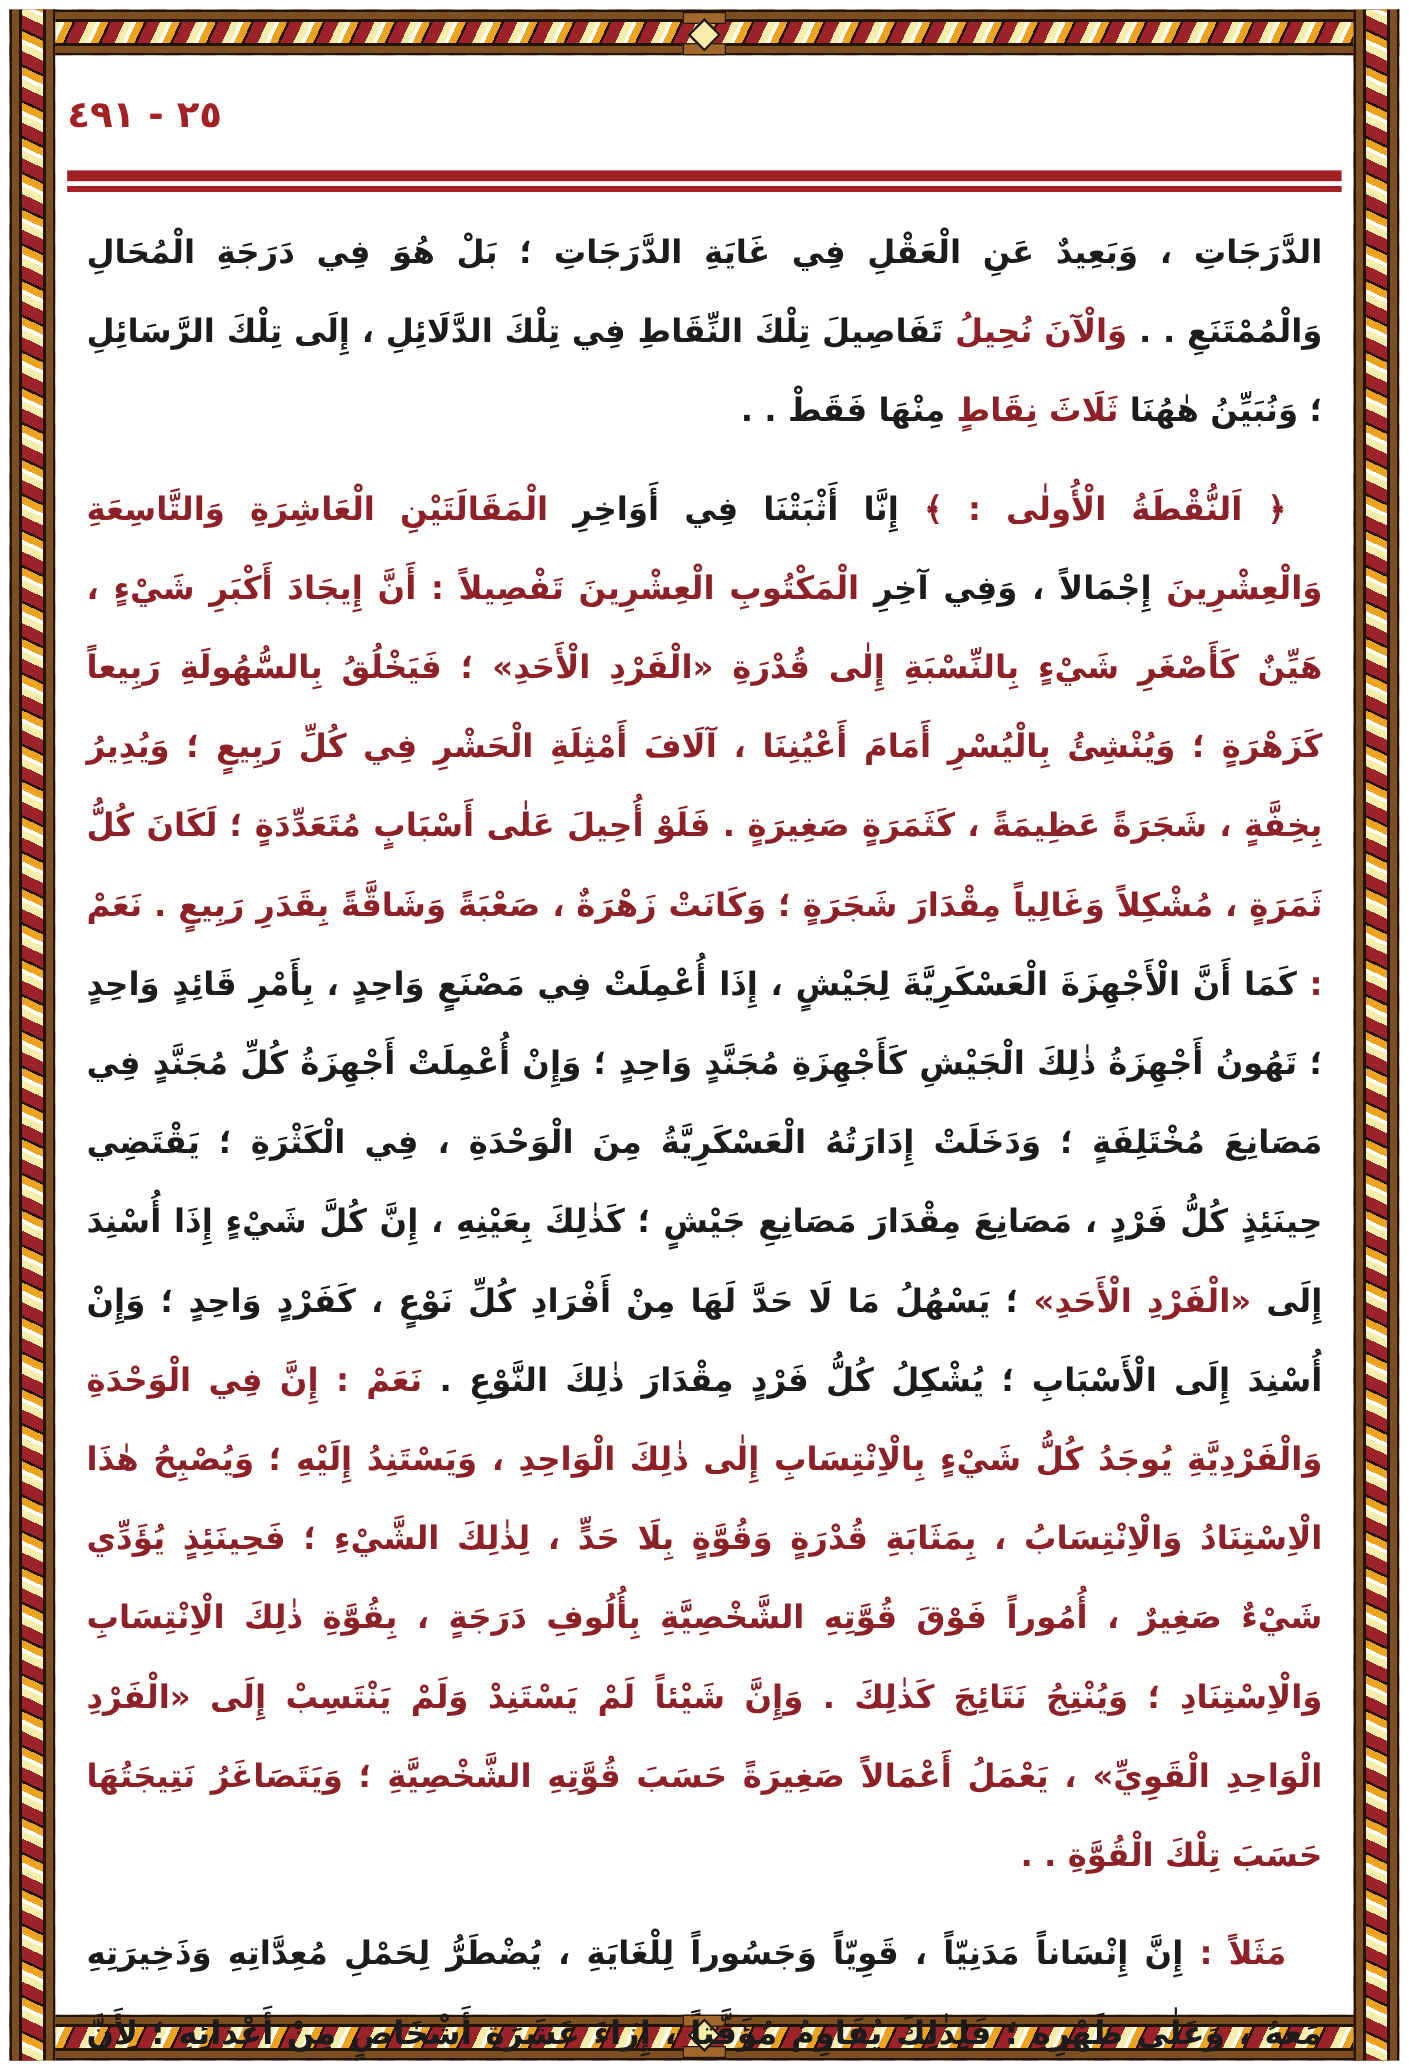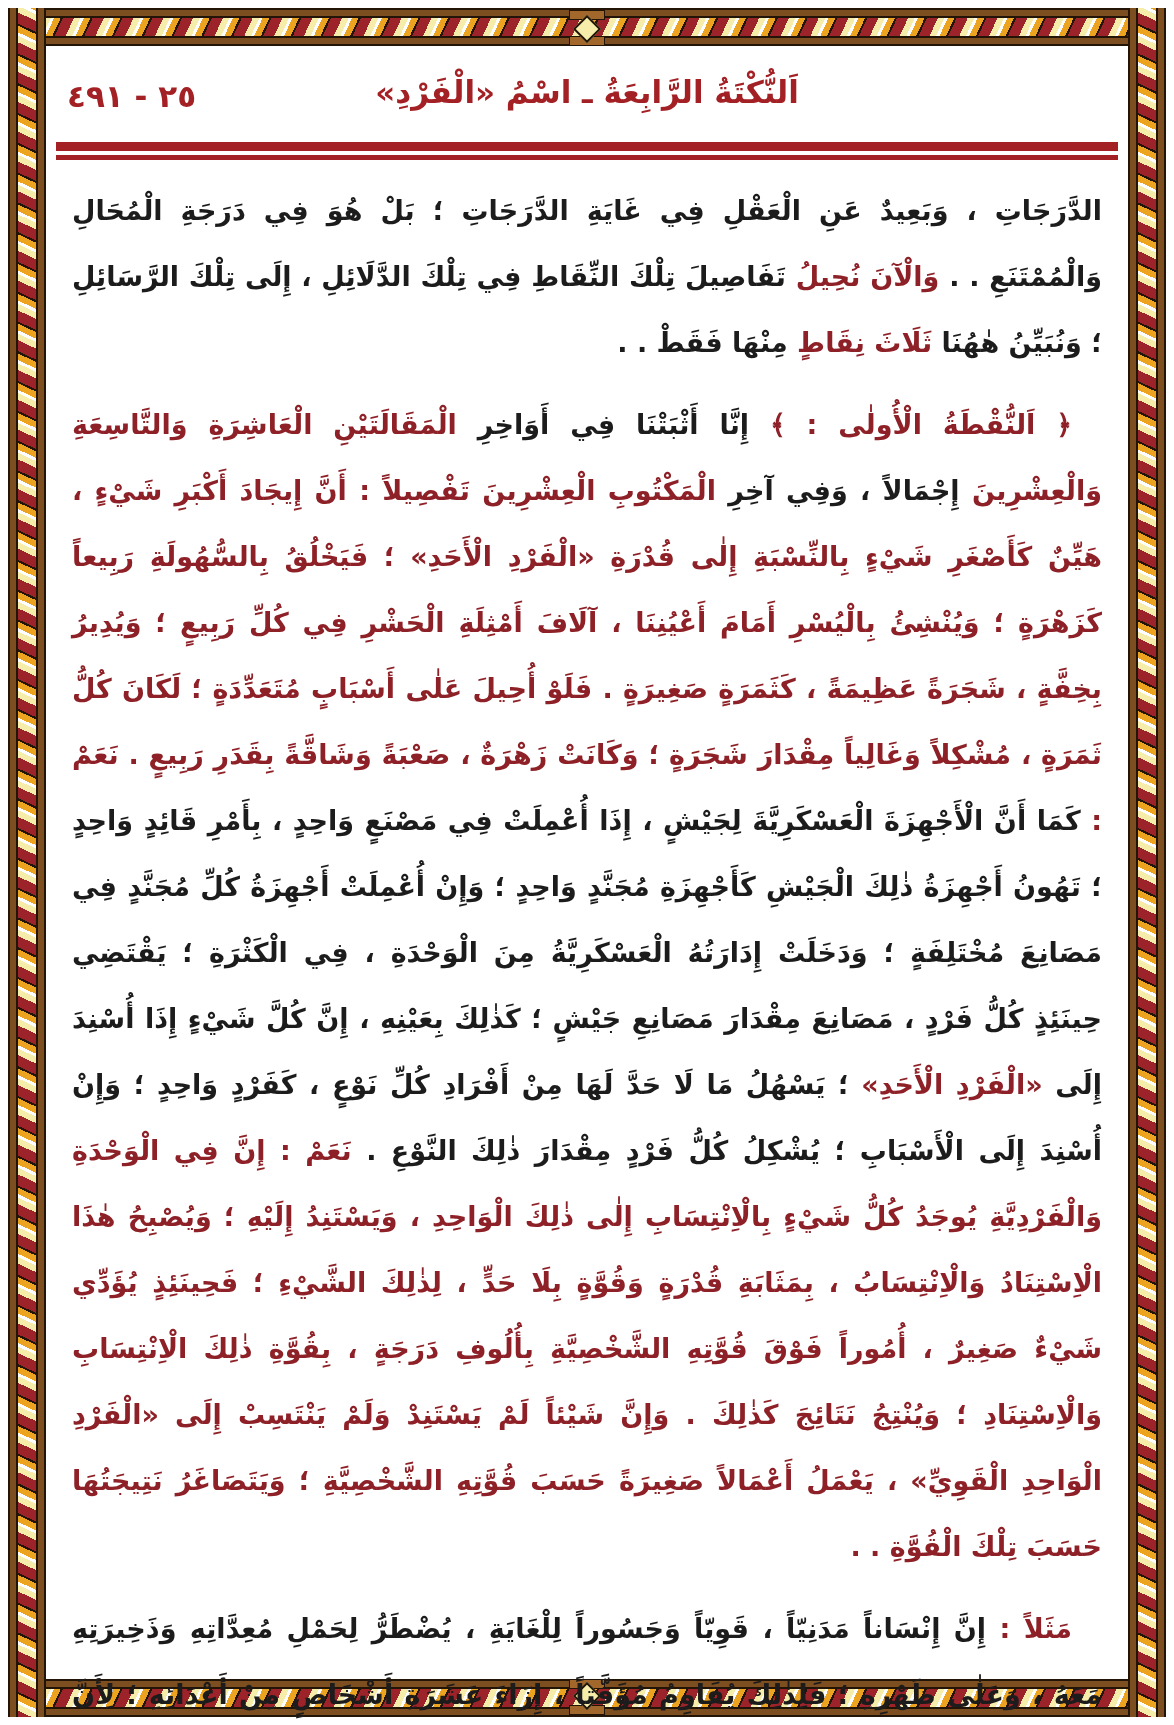--- a/index.html
+++ b/index.html
@@ -57,21 +57,21 @@
   .diamond-bottom{bottom:19px;}
 
   
   .content{
     position:absolute;
     top:52px;bottom:52px;left:56px;right:56px;
     direction:rtl;
   }
   .header{position:relative;height:86px;}
   .page-number{
-    position:absolute;left:11px;top:26px;
+    position:absolute;left:0;top:26px;
     color:var(--title);font-size:31px;font-weight:bold;
     direction:rtl;
   }
   .page-title{
     position:absolute;left:0;right:0;top:22px;
     text-align:center;
     color:var(--title);font-size:31px;font-weight:bold;
   }
   .double-rule{height:20px;margin:4px 0 6px 0;position:relative;}
   .double-rule .r1{height:9px;background:var(--title);}
@@ -104,21 +104,20 @@
   <div class="tab tab-top2"></div>
   <div class="tab tab-bottom"></div>
   <div class="tab tab-bottom2"></div>
   <div class="diamond diamond-top"></div>
   <div class="diamond diamond-bottom"></div>
 
   <div class="content">
 
     <div class="header">
       <div class="page-number">٢٥ - ٤٩١</div>
-      <div class="page-title">اَلنُّكْتَةُ الرَّابِعَةُ ـ اسْمُ «الْفَرْدِ»</div>
     </div>
 
     <div class="double-rule">
       <div class="r1"></div>
       <div class="r2"></div>
     </div>
 
     <div class="body-text">
         <p class=""><span class="seg-black">الدَّرَجَاتِ ، وَبَعِيدٌ عَنِ الْعَقْلِ فِي غَايَةِ الدَّرَجَاتِ ؛ بَلْ هُوَ فِي دَرَجَةِ الْمُحَالِ وَالْمُمْتَنَعِ . . </span><span class="seg-red-strong">وَالْآنَ نُحِيلُ </span><span class="seg-black">تَفَاصِيلَ تِلْكَ النِّقَاطِ فِي تِلْكَ الدَّلَائِلِ ، إِلَى تِلْكَ الرَّسَائِلِ ؛ وَنُبَيِّنُ هٰهُنَا </span><span class="seg-red-strong">ثَلَاثَ نِقَاطٍ </span><span class="seg-black">مِنْهَا فَقَطْ . .</span></p>
         <p class="indent"><span class="seg-red-strong">﴿ اَلنُّقْطَةُ الْأُولٰى : ﴾ </span><span class="seg-black">إِنَّا أَثْبَتْنَا فِي أَوَاخِرِ </span><span class="seg-red-strong">الْمَقَالَتَيْنِ الْعَاشِرَةِ وَالتَّاسِعَةِ وَالْعِشْرِينَ </span><span class="seg-black">إِجْمَالاً ، وَفِي آخِرِ </span><span class="seg-red-strong">الْمَكْتُوبِ الْعِشْرِينَ تَفْصِيلاً : </span><span class="seg-red">أَنَّ إِيجَادَ أَكْبَرِ شَيْءٍ ، هَيِّنٌ كَأَصْغَرِ شَيْءٍ بِالنِّسْبَةِ إِلٰى قُدْرَةِ </span><span class="seg-red-strong">«الْفَرْدِ الْأَحَدِ»</span><span class="seg-red"> ؛ فَيَخْلُقُ بِالسُّهُولَةِ رَبِيعاً كَزَهْرَةٍ ؛ وَيُنْشِئُ بِالْيُسْرِ أَمَامَ أَعْيُنِنَا ، آلَافَ أَمْثِلَةِ الْحَشْرِ فِي كُلِّ رَبِيعٍ ؛ وَيُدِيرُ بِخِفَّةٍ ، شَجَرَةً عَظِيمَةً ، كَثَمَرَةٍ صَغِيرَةٍ . فَلَوْ أُحِيلَ عَلٰى أَسْبَابٍ مُتَعَدِّدَةٍ ؛ لَكَانَ كُلُّ ثَمَرَةٍ ، مُشْكِلاً وَغَالِياً مِقْدَارَ شَجَرَةٍ ؛ وَكَانَتْ زَهْرَةٌ ، صَعْبَةً وَشَاقَّةً بِقَدَرِ رَبِيعٍ . </span><span class="seg-red-strong">نَعَمْ : </span><span class="seg-black">كَمَا أَنَّ الْأَجْهِزَةَ الْعَسْكَرِيَّةَ لِجَيْشٍ ، إِذَا أُعْمِلَتْ فِي مَصْنَعٍ وَاحِدٍ ، بِأَمْرِ قَائِدٍ وَاحِدٍ ؛ تَهُونُ أَجْهِزَةُ ذٰلِكَ الْجَيْشِ كَأَجْهِزَةِ مُجَنَّدٍ وَاحِدٍ ؛ وَإِنْ أُعْمِلَتْ أَجْهِزَةُ كُلِّ مُجَنَّدٍ فِي مَصَانِعَ مُخْتَلِفَةٍ ؛ وَدَخَلَتْ إِدَارَتُهُ الْعَسْكَرِيَّةُ مِنَ الْوَحْدَةِ ، فِي الْكَثْرَةِ ؛ يَقْتَضِي حِينَئِذٍ كُلُّ فَرْدٍ ، مَصَانِعَ مِقْدَارَ مَصَانِعِ جَيْشٍ ؛ كَذٰلِكَ بِعَيْنِهِ ، إِنَّ كُلَّ شَيْءٍ إِذَا أُسْنِدَ إِلَى </span><span class="seg-red-strong">«الْفَرْدِ الْأَحَدِ»</span><span class="seg-black"> ؛ يَسْهُلُ مَا لَا حَدَّ لَهَا مِنْ أَفْرَادِ كُلِّ نَوْعٍ ، كَفَرْدٍ وَاحِدٍ ؛ وَإِنْ أُسْنِدَ إِلَى الْأَسْبَابِ ؛ يُشْكِلُ كُلُّ فَرْدٍ مِقْدَارَ ذٰلِكَ النَّوْعِ . </span><span class="seg-red-strong">نَعَمْ : </span><span class="seg-red">إِنَّ فِي الْوَحْدَةِ وَالْفَرْدِيَّةِ يُوجَدُ كُلُّ شَيْءٍ بِالْاِنْتِسَابِ إِلٰى ذٰلِكَ الْوَاحِدِ ، وَيَسْتَنِدُ إِلَيْهِ ؛ وَيُصْبِحُ هٰذَا الْاِسْتِنَادُ وَالْاِنْتِسَابُ ، بِمَثَابَةِ قُدْرَةٍ وَقُوَّةٍ بِلَا حَدٍّ ، لِذٰلِكَ الشَّيْءِ ؛ فَحِينَئِذٍ يُؤَدِّي شَيْءٌ صَغِيرٌ ، أُمُوراً فَوْقَ قُوَّتِهِ الشَّخْصِيَّةِ بِأُلُوفِ دَرَجَةٍ ، بِقُوَّةِ ذٰلِكَ الْاِنْتِسَابِ وَالْاِسْتِنَادِ ؛ وَيُنْتِجُ نَتَائِجَ كَذٰلِكَ . وَإِنَّ شَيْئاً لَمْ يَسْتَنِدْ وَلَمْ يَنْتَسِبْ إِلَى </span><span class="seg-red-strong">«الْفَرْدِ الْوَاحِدِ الْقَوِيِّ»</span><span class="seg-red"> ، يَعْمَلُ أَعْمَالاً صَغِيرَةً حَسَبَ قُوَّتِهِ الشَّخْصِيَّةِ ؛ وَيَتَصَاغَرُ نَتِيجَتُهَا حَسَبَ تِلْكَ الْقُوَّةِ . .</span></p>

